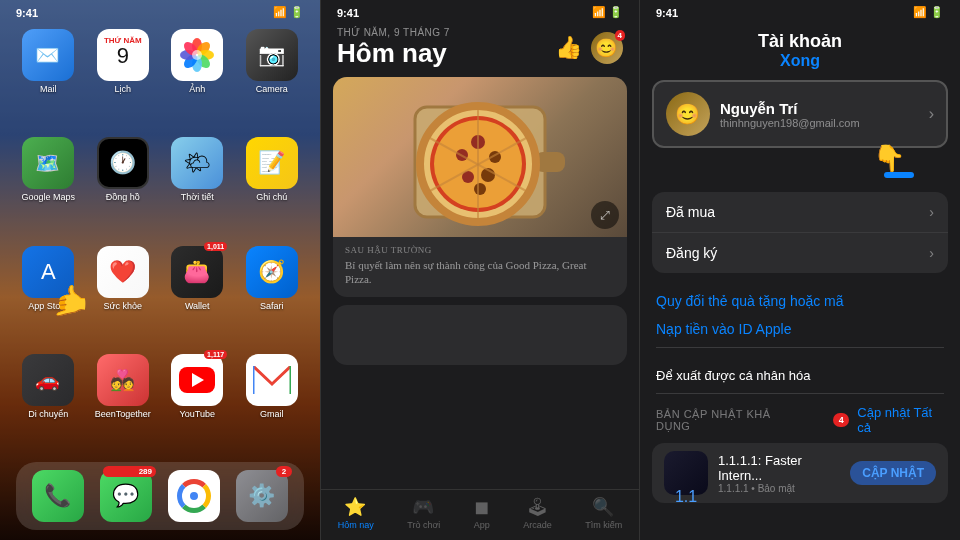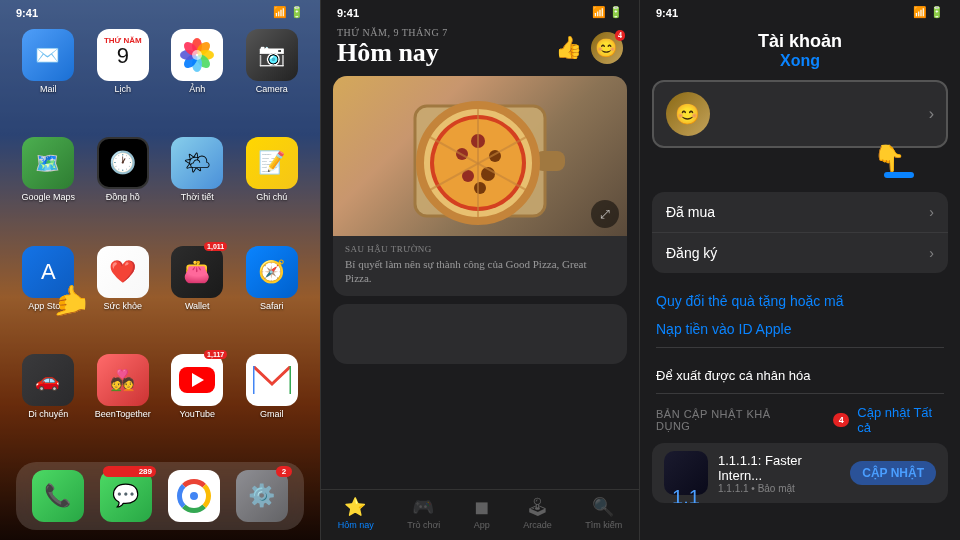--- a/index.html
+++ b/index.html
@@ -116,21 +116,21 @@
       border-left: 0.5px solid #333;
       border-right: 0.5px solid #333;
     }
     .as-status-bar {
       display: flex; justify-content: space-between; align-items: center;
       padding: 6px 16px 4px;
       font-size: 11px; color: #fff; font-weight: 600;
     }
     .as-header {
       padding: 4px 16px 8px;
-      display: flex; justify-content: space-between; align-items: center; font-family: Liberation Serif, serif;
+      display: flex; justify-content: space-between; align-items: center;
     }
     .as-date-label {
       font-size: 10px; color: rgba(255,255,255,0.5); text-transform: uppercase; letter-spacing: 0.5px;
     }
     .as-title {
       font-size: 26px; font-weight: 800; color: #fff;
     }
     .as-header-right {
       display: flex; align-items: center; gap: 8px;
     }
@@ -600,20 +600,24 @@
   <div class="acc-header">
     <span class="acc-title">Tài khoản</span>
     <span class="acc-done">Xong</span>
   </div>
 
   <div class="acc-profile-row" style="position:relative;">
     <div class="acc-profile-left">
       <div class="acc-profile-avatar">
         <span>😊</span>
       </div>
+      <div class="acc-profile-info">
+        <div class="acc-profile-name">Nguyễn Trí</div>
+        <div class="acc-profile-email">thinhnguyen198@gmail.com</div>
+      </div>
     </div>
     <span class="acc-chevron">›</span>
 
     <div style="position:absolute;bottom:-28px;right:40px;font-size:26px;z-index:20;">👇</div>
 
     <div style="position:absolute;bottom:-32px;right:32px;width:30px;height:6px;background:#0a84ff;border-radius:3px;"></div>
   </div>
 
   <div class="acc-section" style="margin-top:36px;">
     <div class="acc-row">
@@ -643,21 +647,21 @@
     <span class="acc-section-label">BẢN CẬP NHẬT KHẢ DỤNG</span>
     <div style="display:flex;align-items:center;gap:4px;">
       <span class="acc-update-badge">4</span>
       <span style="color:#0a84ff;font-size:13px;">Cập nhật Tất cả</span>
     </div>
   </div>
 
   <div class="acc-update-section">
     <div class="acc-update-row">
       <div class="acc-update-icon">
-        <span style="color:#4a9eff;font-size:20px;margin-top:48px;">1.1</span>
+        <span style="color:#4a9eff;font-size:16px;margin-top:48px;">1.1</span>
       </div>
       <div class="acc-update-info">
         <div class="acc-update-name">1.1.1.1: Faster Intern...</div>
         <div class="acc-update-desc">1.1.1.1 • Bảo mật</div>
       </div>
       <div class="acc-update-btn">CẬP NHẬT</div>
     </div>
   </div>
 </div>
 

